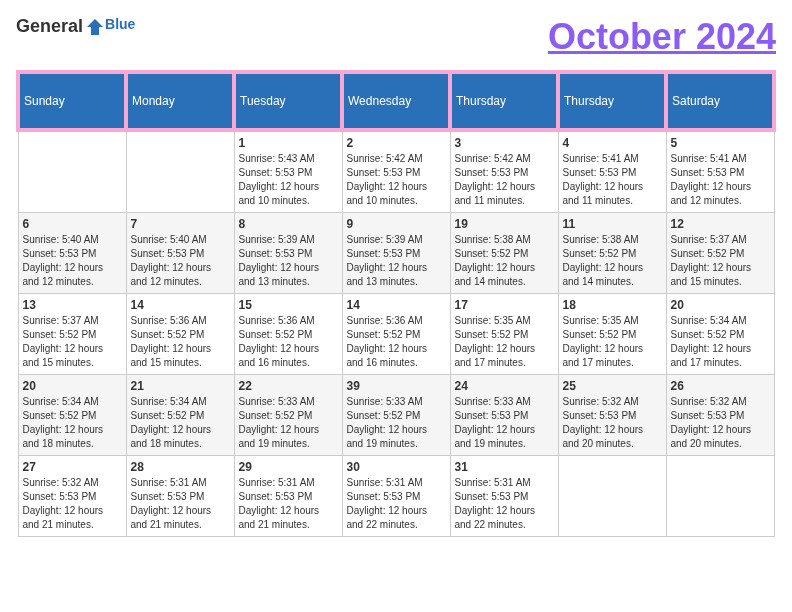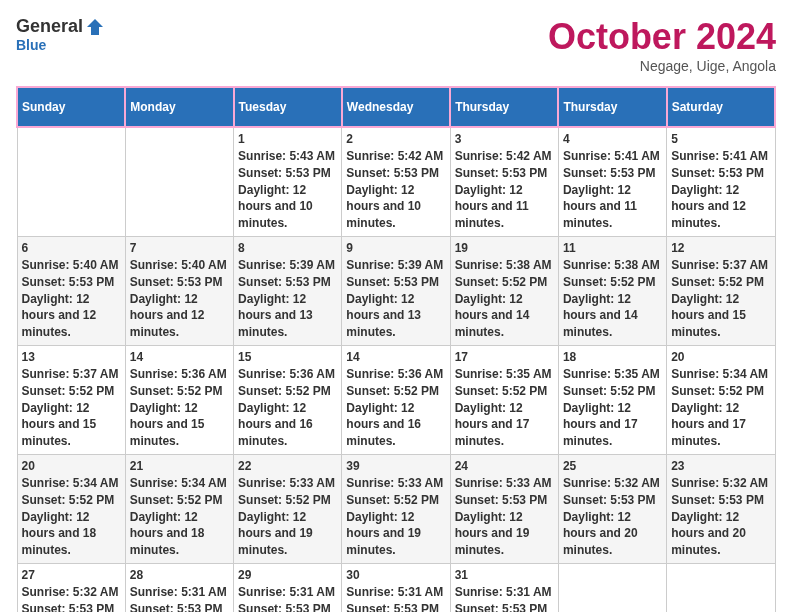--- a/index.html
+++ b/index.html
@@ -11,21 +11,21 @@
       padding: 16px;
     }
     .header {
       display: flex;
       justify-content: space-between;
       align-items: flex-start;
       margin-bottom: 12px;
     }
     .logo {
       display: flex;
-      flex-direction: column;
+      flex-direction: row;
       align-items: flex-start;
     }
     .logo-text {
       display: flex;
       align-items: center;
       gap: 0;
     }
     .logo-general {
       font-size: 18px;
       font-weight: bold;
@@ -40,83 +40,82 @@
       width: 20px;
       height: 20px;
       margin-left: 2px;
     }
     .title-section {
       text-align: right;
     }
     .month-title {
       font-size: 36px;
       font-weight: bold;
-      color: #be185d;
+      color: #8b5cf6;
+      text-decoration: underline;
     }
     .location {
       font-size: 14px;
       color: #555;
     }
     .calendar {
       width: 100%;
       border-collapse: collapse;
       font-size: 11px;
     }
     .calendar th {
       background: #2970b8;
       color: white;
-      padding: 12px 4px;
+      padding: 20px 4px;
       text-align: left;
       font-size: 12px;
-      font-weight: bold;
-      border: 2px solid #f9a8d4;
+      font-weight: normal;
+      border: 4px solid #f9a8d4;
     }
     .calendar td {
       border: 1px solid #ccc;
       vertical-align: top;
       padding: 4px;
       width: calc(100% / 7);
       min-height: 80px;
       background: #fff;
     }
     .calendar tr:nth-child(even) td {
       background: #f5f5f5;
     }
     .day-number {
       font-weight: bold;
       font-size: 12px;
       color: #333;
       margin-bottom: 2px;
     }
     .day-info {
-      font-size: 12px;
+      font-size: 10px;
       color: #333;
       line-height: 1.4;
-      font-weight: bold;
     }
     .empty-cell {
       background: #f9f9f9;
     }
   </style>
 </head>
 <body>
 
 <div class="header">
   <div class="logo">
     <div class="logo-text">
       <span class="logo-general">General</span>
       <svg class="logo-icon" viewBox="0 0 20 20" xmlns="http://www.w3.org/2000/svg">
         <polygon points="10,2 18,10 14,10 14,18 6,18 6,10 2,10" fill="#2970b8"></polygon>
       </svg>
     </div>
     <span class="logo-blue">Blue</span>
   </div>
   <div class="title-section">
     <div class="month-title">October 2024</div>
-    <div class="location">Negage, Uige, Angola</div>
   </div>
 </div>
 
 <table class="calendar">
   <thead>
     <tr id="header-row">
     <th>Sunday</th>
         <th>Monday</th>
         <th>Tuesday</th>
         <th>Wednesday</th>
@@ -279,21 +278,21 @@
 Sunset: 5:53 PM
 Daylight: 12 hours and 19 minutes.</div>
         </td>
         <td>
           <div class="day-number">25</div>
           <div class="day-info" style="white-space: pre-line;">Sunrise: 5:32 AM
 Sunset: 5:53 PM
 Daylight: 12 hours and 20 minutes.</div>
         </td>
         <td>
-          <div class="day-number">23</div>
+          <div class="day-number">26</div>
           <div class="day-info" style="white-space: pre-line;">Sunrise: 5:32 AM
 Sunset: 5:53 PM
 Daylight: 12 hours and 20 minutes.</div>
         </td>
       </tr>
       <tr>
         <td>
           <div class="day-number">27</div>
           <div class="day-info" style="white-space: pre-line;">Sunrise: 5:32 AM
 Sunset: 5:53 PM

